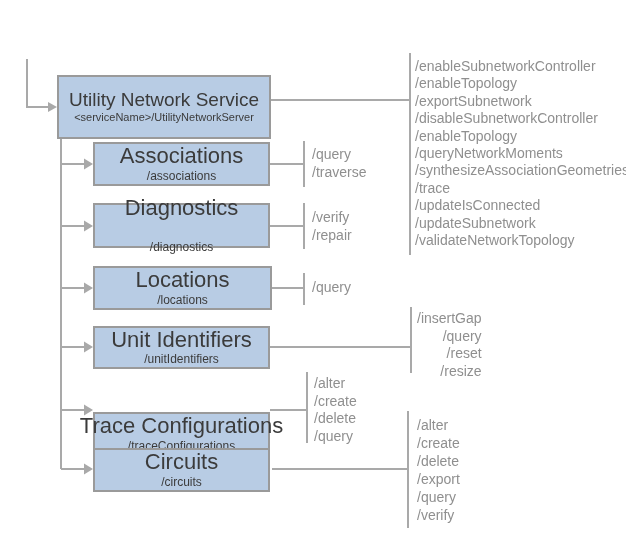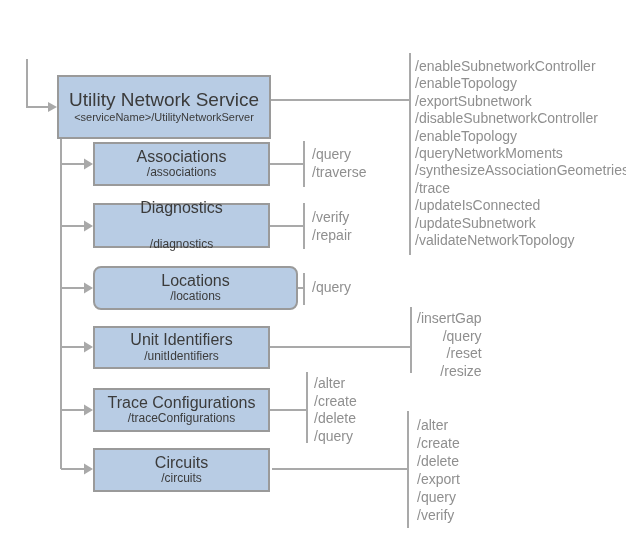--- a/index.html
+++ b/index.html
@@ -36,21 +36,21 @@
     background: var(--box-fill);
     border: 2px solid var(--box-border);
     box-sizing: border-box;
     display: flex;
     flex-direction: column;
     align-items: center;
     justify-content: center;
     text-align: center;
     color: var(--title-text);
   }
-  .node-title { font-size: 16px; line-height: 1.12; white-space: nowrap; }
+  .node-title { font-size: 22px; line-height: 1.12; white-space: nowrap; }
   .node-subtitle { font-size: 12px; line-height: 1.25; white-space: nowrap; }
   .catalog .node-title { font-size: 20px; }
   .catalog .node-subtitle { font-size: 11px; }
   .service .node-title { font-size: 19px; }
   .service .node-subtitle { font-size: 11px; }
   .ops {
     position: absolute;
     color: var(--ops-text);
     font-size: 14px;
     line-height: 17.4px;
@@ -115,31 +115,31 @@
   <div class="node" style="left:93px; top:142px; width:177px; height:44px;">
     <div class="node-title">Associations</div>
     <div class="node-subtitle">/associations</div>
   </div>
 
   <div class="node" style="left:93px; top:203px; width:177px; height:45px;gap:20px;">
     <div class="node-title">Diagnostics</div>
     <div class="node-subtitle">/diagnostics</div>
   </div>
 
-  <div class="node" style="left:93px; top:266px; width:205px; height:44px;border-radius:8px;">
+  <div class="node" style="left:93px; top:266px; width:179px; height:44px;">
     <div class="node-title">Locations</div>
     <div class="node-subtitle">/locations</div>
   </div>
 
   <div class="node" style="left:93px; top:326px; width:177px; height:43px;">
     <div class="node-title">Unit Identifiers</div>
     <div class="node-subtitle">/unitIdentifiers</div>
   </div>
 
-  <div class="node" style="left:93px; top:388px; width:177px; height:44px;">
+  <div class="node" style="left:93px; top:412px; width:177px; height:44px;">
     <div class="node-title">Trace Configurations</div>
     <div class="node-subtitle">/traceConfigurations</div>
   </div>
 
   <div class="node" style="left:93px; top:448px; width:177px; height:44px;">
     <div class="node-title">Circuits</div>
     <div class="node-subtitle">/circuits</div>
   </div>
 
   <div class="ops" style="left:415px; top:58px;">

